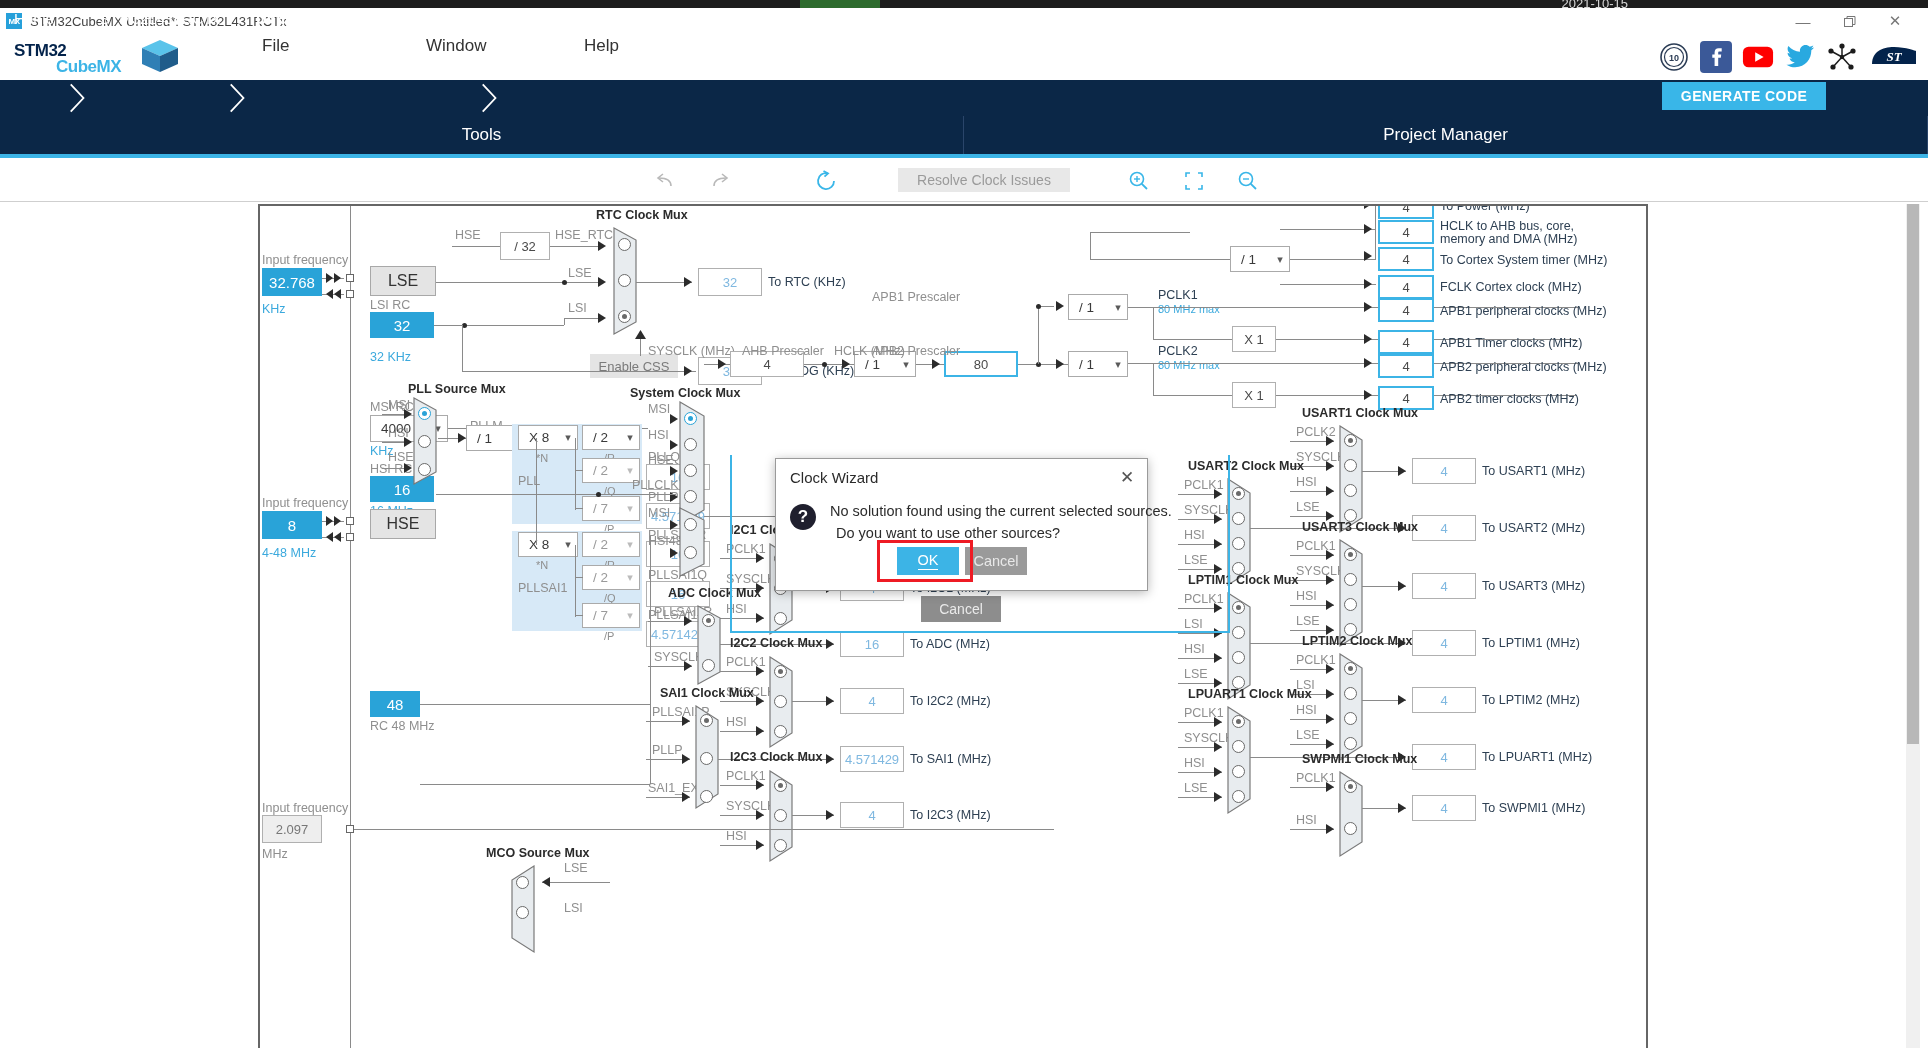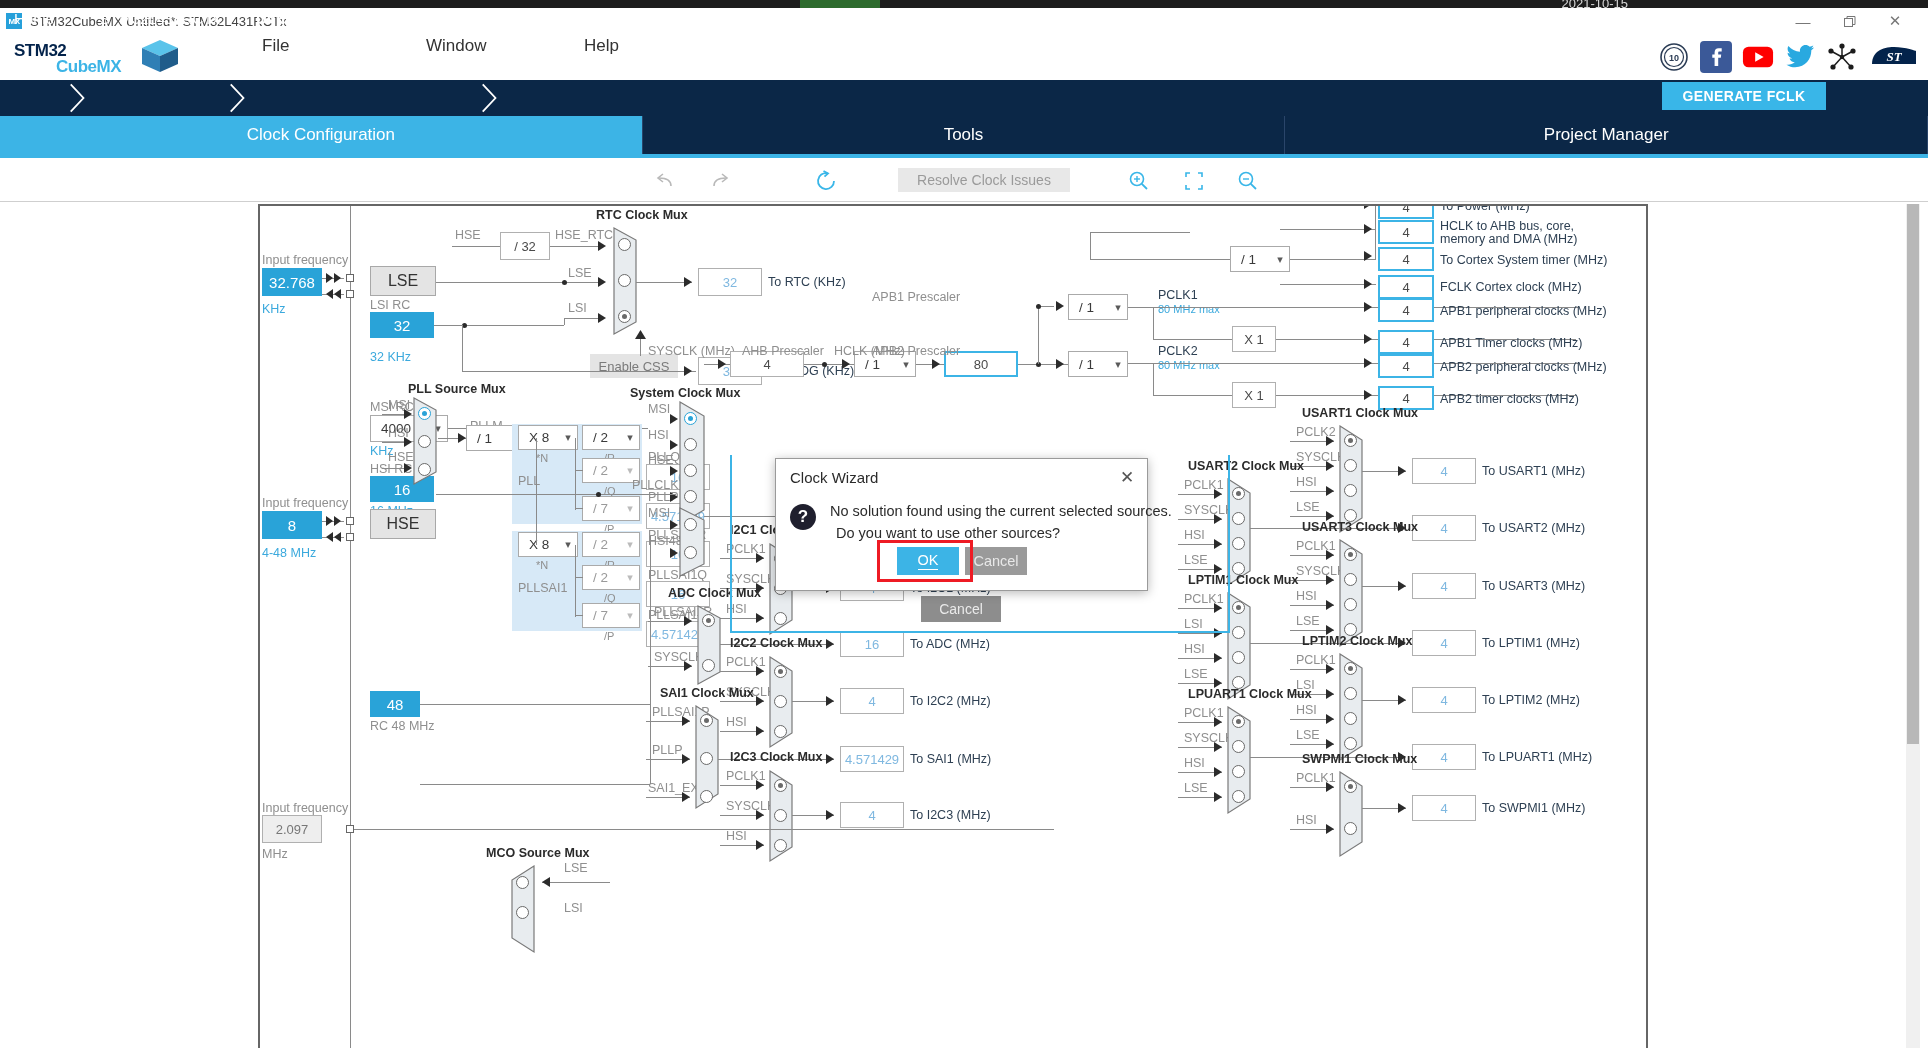--- a/index.html
+++ b/index.html
@@ -307,24 +307,23 @@
     <path d="M3 3 L17 18 L3 33" fill="none" stroke="#ffffff" stroke-width="2"></path>
   </svg>
 <div class="crumb" style="left:100px;">STM32L431RCTx</div>
 <svg class="chev" style="left:228px;top:80px;" width="22" height="36" viewBox="0 0 22 36">
     <path d="M3 3 L17 18 L3 33" fill="none" stroke="#ffffff" stroke-width="2"></path>
   </svg>
 <div class="crumb sel" style="left:256px;">Untitled - Timer Configuration</div>
 <svg class="chev" style="left:480px;top:80px;" width="22" height="36" viewBox="0 0 22 36">
     <path d="M3 3 L17 18 L3 33" fill="none" stroke="#ffffff" stroke-width="2"></path>
   </svg>
-<div id="gen-code">GENERATE FCLK</div>
+<div id="gen-code">GENERATE CODE</div>
 
 <div id="tabs">
-  <div class="tab active">Clock Configuration</div>
   <div class="tab">Tools</div>
   <div class="tab">Project Manager</div>
 </div>
 <div id="tabs-underline"></div>
 
 <div id="toolbar"></div>
 <div class="tb-btn" style="left:655px;top:164px;">
   <svg width="22" height="20" viewBox="0 0 22 20">
       <path d="M16 15 C16 9 11 7 4 7" fill="none" stroke="#b9b9b9" stroke-width="1.6"></path>
       <polyline points="8,3 3,7 8,11" fill="none" stroke="#b9b9b9" stroke-width="1.6"></polyline>

